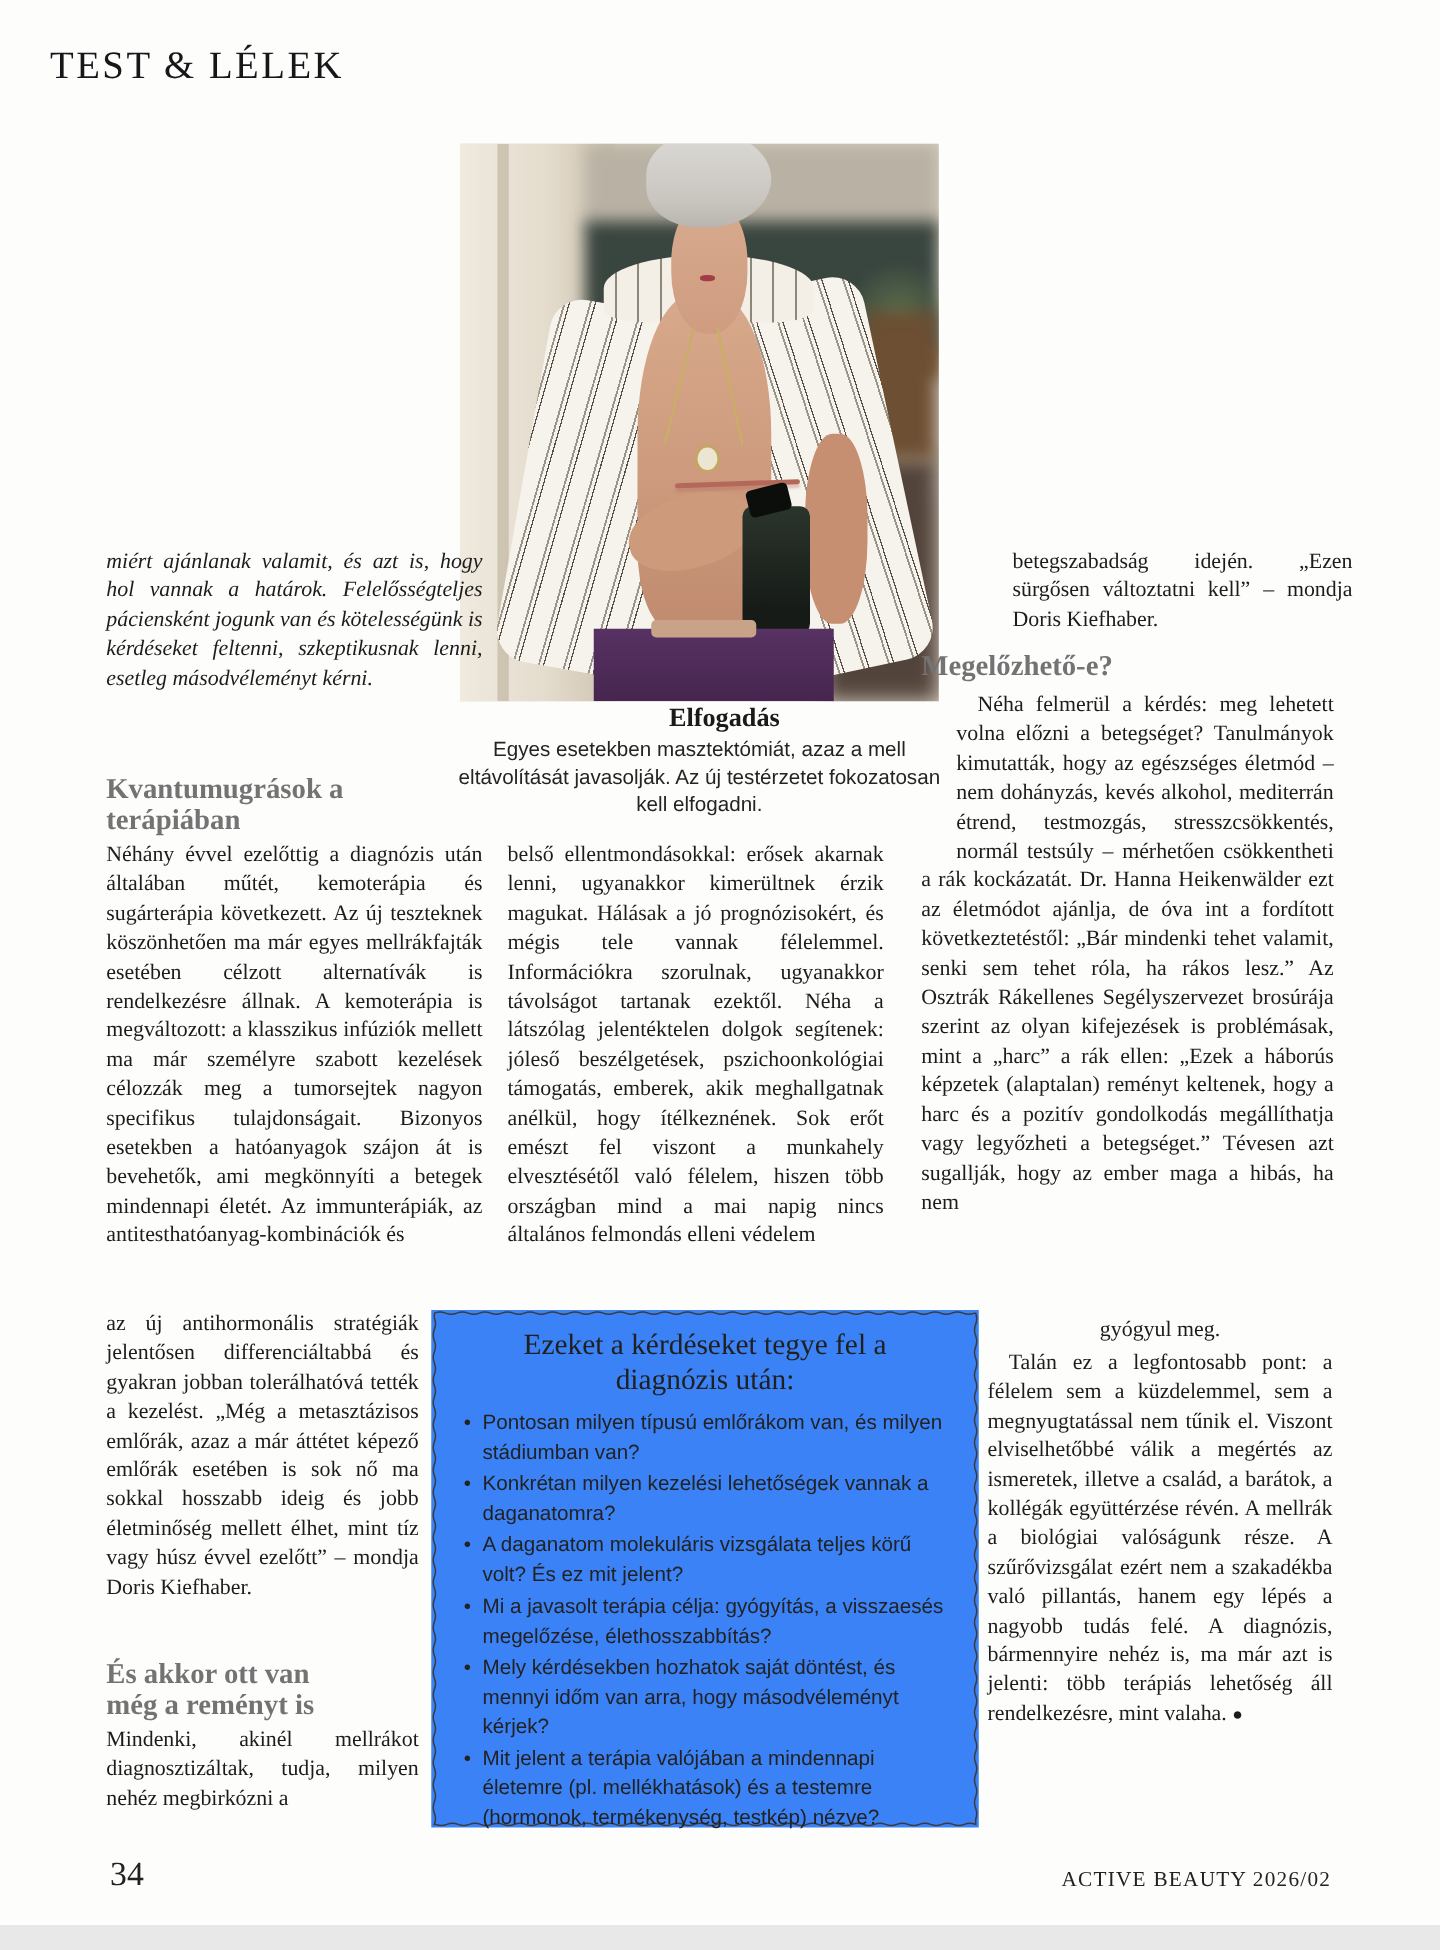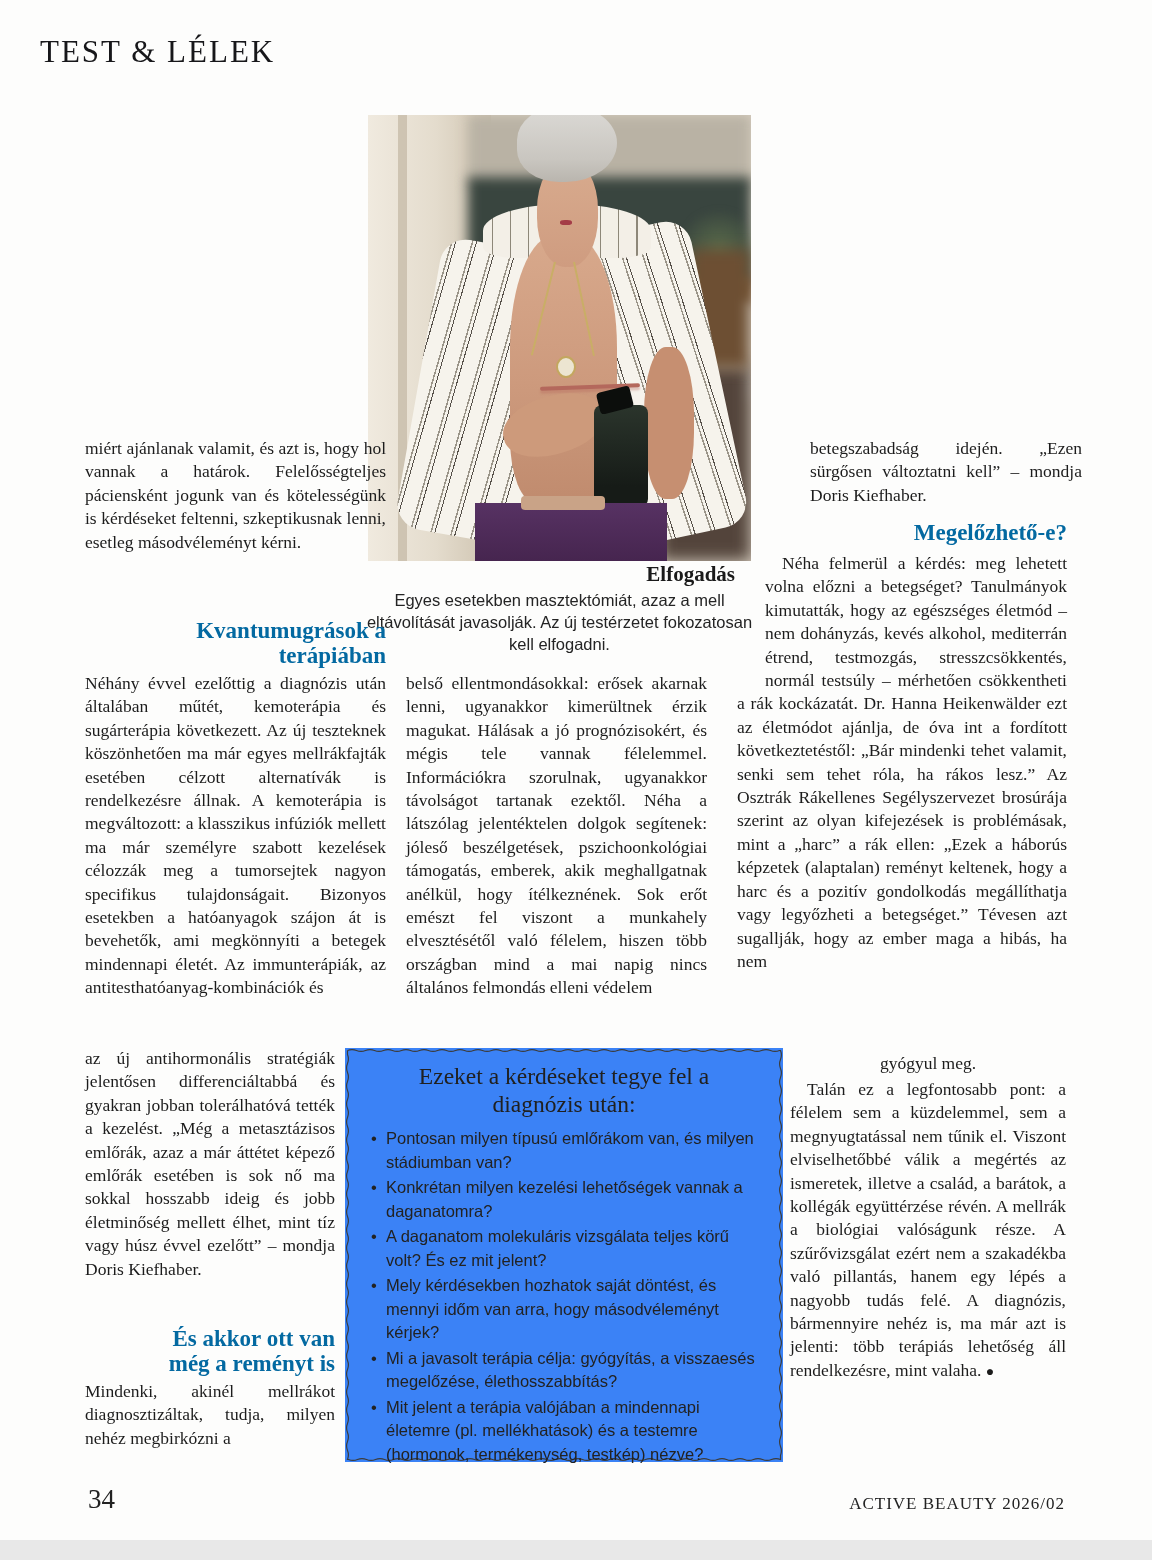--- a/index.html
+++ b/index.html
@@ -58,28 +58,28 @@
     background:#cd9a7b;transform:rotate(-14deg);}
   .fg-arm-r{left:72%;top:52%;width:13%;height:34%;border-radius:44%;background:#c68f71;}
   .fg-bottle{left:59%;top:65%;width:14%;height:23%;border-radius:8px;
     background:linear-gradient(180deg,#2b352c 0%,#161b17 80%);}
   .fg-cap{left:60%;top:61.5%;width:9%;height:5%;border-radius:4px;background:#0c0e0c;
     transform:rotate(-14deg);}
   .fg-pants{left:28%;top:87%;width:50%;height:13%;
     background:linear-gradient(180deg,#573263 0%,#46254f 100%);}
   .fg-belt{left:40%;top:85.5%;width:22%;height:3%;border-radius:4px;background:#c9a387;}
   
-  .caption-title{position:absolute;left:352px;top:562px;width:383px;text-align:right;
+  .caption-title{position:absolute;left:388px;top:562px;width:383px;text-align:center;
     font-size:21px;font-weight:700;color:#1a1a1a;}
   .caption-text{position:absolute;left:356px;top:589px;width:407px;text-align:center;
     font-family:"Liberation Sans",sans-serif;font-size:16.5px;line-height:22px;color:#242424;}
   
   .para{position:absolute;text-align:justify;font-size:17.5px;line-height:23.4px;color:#1c1c1c;}
-  .h-col{position:absolute;text-align:right;font-size:23px;line-height:25px;
-    font-weight:600;color:#0369a1;}
+  .h-col{position:absolute;text-align:left;font-size:23px;line-height:25px;
+    font-weight:600;color:#737373;}
   .indent{text-indent:17px;}
   .wrap-spacer{float:left;width:28px;height:118px;}
   .end-dot{font-size:14px;}
   
   .qbox{position:absolute;left:345px;top:1048px;width:438px;height:414px;background:#3b82f6;}
   .qbox svg{position:absolute;left:0;top:0;}
   .qbox-inner{position:relative;padding:12px 20px 10px 20px;}
   .qbox-title{text-align:center;font-size:23.5px;line-height:28px;font-weight:500;
     color:#20201f;max-width:370px;margin:2px auto 9px auto;}
   .q-list{list-style:none;margin:4px;padding:0;
@@ -119,21 +119,21 @@
     <div class="fg-arm-r"></div>
     <div class="fg-bottle"></div>
     <div class="fg-cap"></div>
     <div class="fg-pants"></div>
     <div class="fg-belt"></div>
   </div>
 
   <div class="caption-title">Elfogadás</div>
   <div class="caption-text">Egyes esetekben masztektómiát, azaz a mell eltávolítását javasolják. Az új testérzetet fokozatosan kell elfogadni.</div>
 
-  <div class="para" style="left:85px;top:437px;width:301px;">miért ajánlanak valamit, és azt is, hogy hol vannak a határok. Felelősségteljes páciensként jogunk van és kötelességünk is kérdéseket feltenni, szkeptikusnak lenni, esetleg másodvéleményt kérni.</div>
+  <div class="para" style="left:85px;top:437px;width:301px;font-style:italic;">miért ajánlanak valamit, és azt is, hogy hol vannak a határok. Felelősségteljes páciensként jogunk van és kötelességünk is kérdéseket feltenni, szkeptikusnak lenni, esetleg másodvéleményt kérni.</div>
   <div class="h-col" style="left:85px;top:618px;width:301px;">
     <span style="display:inline-block;max-width:225px;">Kvantumugrások a terápiában</span>
   </div>
   <div class="para" style="left:85px;top:672px;width:301px;">Néhány évvel ezelőttig a diagnózis után általában műtét, kemoterápia és sugárterápia következett. Az új teszteknek köszönhetően ma már egyes mellrákfajták esetében célzott alternatívák is rendelkezésre állnak. A kemoterápia is megváltozott: a klasszikus infúziók mellett ma már személyre szabott kezelések célozzák meg a tumorsejtek nagyon specifikus tulajdonságait. Bizonyos esetekben a hatóanyagok szájon át is bevehetők, ami megkönnyíti a betegek mindennapi életét. Az immunterápiák, az antitesthatóanyag-kombinációk és</div>
   <div class="para" style="left:85px;top:1047px;width:250px;">az új antihormonális stratégiák jelentősen differenciáltabbá és gyakran jobban tolerálhatóvá tették a kezelést. „Még a metasztázisos emlőrák, azaz a már áttétet képező emlőrák esetében is sok nő ma sokkal hosszabb ideig és jobb életminőség mellett élhet, mint tíz vagy húsz évvel ezelőtt” – mondja Doris Kiefhaber.</div>
   <div class="h-col" style="left:85px;top:1326px;width:250px;">
     <span style="display:inline-block;max-width:185px;">És akkor ott van még a reményt is</span>
   </div>
   <div class="para" style="left:85px;top:1380px;width:250px;">Mindenki, akinél mellrákot diagnosztizáltak, tudja, milyen nehéz megbirkózni a</div>
 
@@ -153,22 +153,22 @@
   <div class="qbox">
     <svg id="box-wave" width="438" height="414" viewBox="0 0 438 414">
         <path d="M 2.5 2.5 Q 7 0.7 11.5 2.5 Q 16 4.3 20.5 2.5 Q 25 0.7 29.5 2.5 Q 34 4.3 38.5 2.5 Q 43 0.7 47.5 2.5 Q 52 4.3 56.5 2.5 Q 61 0.7 65.5 2.5 Q 70 4.3 74.5 2.5 Q 79 0.7 83.5 2.5 Q 88 4.3 92.5 2.5 Q 97 0.7 101.5 2.5 Q 106 4.3 110.5 2.5 Q 115 0.7 119.5 2.5 Q 124 4.3 128.5 2.5 Q 133 0.7 137.5 2.5 Q 142 4.3 146.5 2.5 Q 151 0.7 155.5 2.5 Q 160 4.3 164.5 2.5 Q 169 0.7 173.5 2.5 Q 178 4.3 182.5 2.5 Q 187 0.7 191.5 2.5 Q 196 4.3 200.5 2.5 Q 205 0.7 209.5 2.5 Q 214 4.3 218.5 2.5 Q 223 0.7 227.5 2.5 Q 232 4.3 236.5 2.5 Q 241 0.7 245.5 2.5 Q 250 4.3 254.5 2.5 Q 259 0.7 263.5 2.5 Q 268 4.3 272.5 2.5 Q 277 0.7 281.5 2.5 Q 286 4.3 290.5 2.5 Q 295 0.7 299.5 2.5 Q 304 4.3 308.5 2.5 Q 313 0.7 317.5 2.5 Q 322 4.3 326.5 2.5 Q 331 0.7 335.5 2.5 Q 340 4.3 344.5 2.5 Q 349 0.7 353.5 2.5 Q 358 4.3 362.5 2.5 Q 367 0.7 371.5 2.5 Q 376 4.3 380.5 2.5 Q 385 0.7 389.5 2.5 Q 394 4.3 398.5 2.5 Q 403 0.7 407.5 2.5 Q 412 4.3 416.5 2.5 Q 421 0.7 425.5 2.5 Q 430 4.3 434.5 2.5 L 435.5 2.5 Q 437.3 7 435.5 11.5 Q 433.7 16 435.5 20.5 Q 437.3 25 435.5 29.5 Q 433.7 34 435.5 38.5 Q 437.3 43 435.5 47.5 Q 433.7 52 435.5 56.5 Q 437.3 61 435.5 65.5 Q 433.7 70 435.5 74.5 Q 437.3 79 435.5 83.5 Q 433.7 88 435.5 92.5 Q 437.3 97 435.5 101.5 Q 433.7 106 435.5 110.5 Q 437.3 115 435.5 119.5 Q 433.7 124 435.5 128.5 Q 437.3 133 435.5 137.5 Q 433.7 142 435.5 146.5 Q 437.3 151 435.5 155.5 Q 433.7 160 435.5 164.5 Q 437.3 169 435.5 173.5 Q 433.7 178 435.5 182.5 Q 437.3 187 435.5 191.5 Q 433.7 196 435.5 200.5 Q 437.3 205 435.5 209.5 Q 433.7 214 435.5 218.5 Q 437.3 223 435.5 227.5 Q 433.7 232 435.5 236.5 Q 437.3 241 435.5 245.5 Q 433.7 250 435.5 254.5 Q 437.3 259 435.5 263.5 Q 433.7 268 435.5 272.5 Q 437.3 277 435.5 281.5 Q 433.7 286 435.5 290.5 Q 437.3 295 435.5 299.5 Q 433.7 304 435.5 308.5 Q 437.3 313 435.5 317.5 Q 433.7 322 435.5 326.5 Q 437.3 331 435.5 335.5 Q 433.7 340 435.5 344.5 Q 437.3 349 435.5 353.5 Q 433.7 358 435.5 362.5 Q 437.3 367 435.5 371.5 Q 433.7 376 435.5 380.5 Q 437.3 385 435.5 389.5 Q 433.7 394 435.5 398.5 Q 437.3 403 435.5 407.5 L 435.5 411.5 Q 431 409.7 426.5 411.5 Q 422 413.3 417.5 411.5 Q 413 409.7 408.5 411.5 Q 404 413.3 399.5 411.5 Q 395 409.7 390.5 411.5 Q 386 413.3 381.5 411.5 Q 377 409.7 372.5 411.5 Q 368 413.3 363.5 411.5 Q 359 409.7 354.5 411.5 Q 350 413.3 345.5 411.5 Q 341 409.7 336.5 411.5 Q 332 413.3 327.5 411.5 Q 323 409.7 318.5 411.5 Q 314 413.3 309.5 411.5 Q 305 409.7 300.5 411.5 Q 296 413.3 291.5 411.5 Q 287 409.7 282.5 411.5 Q 278 413.3 273.5 411.5 Q 269 409.7 264.5 411.5 Q 260 413.3 255.5 411.5 Q 251 409.7 246.5 411.5 Q 242 413.3 237.5 411.5 Q 233 409.7 228.5 411.5 Q 224 413.3 219.5 411.5 Q 215 409.7 210.5 411.5 Q 206 413.3 201.5 411.5 Q 197 409.7 192.5 411.5 Q 188 413.3 183.5 411.5 Q 179 409.7 174.5 411.5 Q 170 413.3 165.5 411.5 Q 161 409.7 156.5 411.5 Q 152 413.3 147.5 411.5 Q 143 409.7 138.5 411.5 Q 134 413.3 129.5 411.5 Q 125 409.7 120.5 411.5 Q 116 413.3 111.5 411.5 Q 107 409.7 102.5 411.5 Q 98 413.3 93.5 411.5 Q 89 409.7 84.5 411.5 Q 80 413.3 75.5 411.5 Q 71 409.7 66.5 411.5 Q 62 413.3 57.5 411.5 Q 53 409.7 48.5 411.5 Q 44 413.3 39.5 411.5 Q 35 409.7 30.5 411.5 Q 26 413.3 21.5 411.5 Q 17 409.7 12.5 411.5 Q 8 413.3 3.5 411.5 L 2.5 411.5 Q 4.3 407 2.5 402.5 Q 0.7 398 2.5 393.5 Q 4.3 389 2.5 384.5 Q 0.7 380 2.5 375.5 Q 4.3 371 2.5 366.5 Q 0.7 362 2.5 357.5 Q 4.3 353 2.5 348.5 Q 0.7 344 2.5 339.5 Q 4.3 335 2.5 330.5 Q 0.7 326 2.5 321.5 Q 4.3 317 2.5 312.5 Q 0.7 308 2.5 303.5 Q 4.3 299 2.5 294.5 Q 0.7 290 2.5 285.5 Q 4.3 281 2.5 276.5 Q 0.7 272 2.5 267.5 Q 4.3 263 2.5 258.5 Q 0.7 254 2.5 249.5 Q 4.3 245 2.5 240.5 Q 0.7 236 2.5 231.5 Q 4.3 227 2.5 222.5 Q 0.7 218 2.5 213.5 Q 4.3 209 2.5 204.5 Q 0.7 200 2.5 195.5 Q 4.3 191 2.5 186.5 Q 0.7 182 2.5 177.5 Q 4.3 173 2.5 168.5 Q 0.7 164 2.5 159.5 Q 4.3 155 2.5 150.5 Q 0.7 146 2.5 141.5 Q 4.3 137 2.5 132.5 Q 0.7 128 2.5 123.5 Q 4.3 119 2.5 114.5 Q 0.7 110 2.5 105.5 Q 4.3 101 2.5 96.5 Q 0.7 92 2.5 87.5 Q 4.3 83 2.5 78.5 Q 0.7 74 2.5 69.5 Q 4.3 65 2.5 60.5 Q 0.7 56 2.5 51.5 Q 4.3 47 2.5 42.5 Q 0.7 38 2.5 33.5 Q 4.3 29 2.5 24.5 Q 0.7 20 2.5 15.5 Q 4.3 11 2.5 6.5 L 2.5 2.5" fill="none" stroke="#3c3c3c" stroke-width="1.2"></path>
       </svg>
     <div class="qbox-inner">
       <div class="qbox-title">Ezeket a kérdéseket tegye fel a diagnózis után:</div>
       <ul class="q-list">
           <li>Pontosan milyen típusú emlőrákom van, és milyen stádiumban van?</li>
           <li>Konkrétan milyen kezelési lehetőségek vannak a daganatomra?</li>
           <li>A daganatom molekuláris vizsgálata teljes körű volt? És ez mit jelent?</li>
+          <li>Mi a javasolt terápia célja: gyógyítás, a visszaesés megelőzése, élethosszabbítás?</li>
           <li>Mely kérdésekben hozhatok saját döntést, és mennyi időm van arra, hogy másodvéleményt kérjek?</li>
-          <li>Mi a javasolt terápia célja: gyógyítás, a visszaesés megelőzése, élethosszabbítás?</li>
           <li>Mit jelent a terápia valójában a mindennapi életemre (pl. mellékhatások) és a testemre (hormonok, termékenység, testkép) nézve?</li>
         </ul>
     </div>
   </div>
 
   <div class="footer-num">34</div>
   <div class="footer-issue">ACTIVE BEAUTY 2026/02</div>
 
 </div>
 

